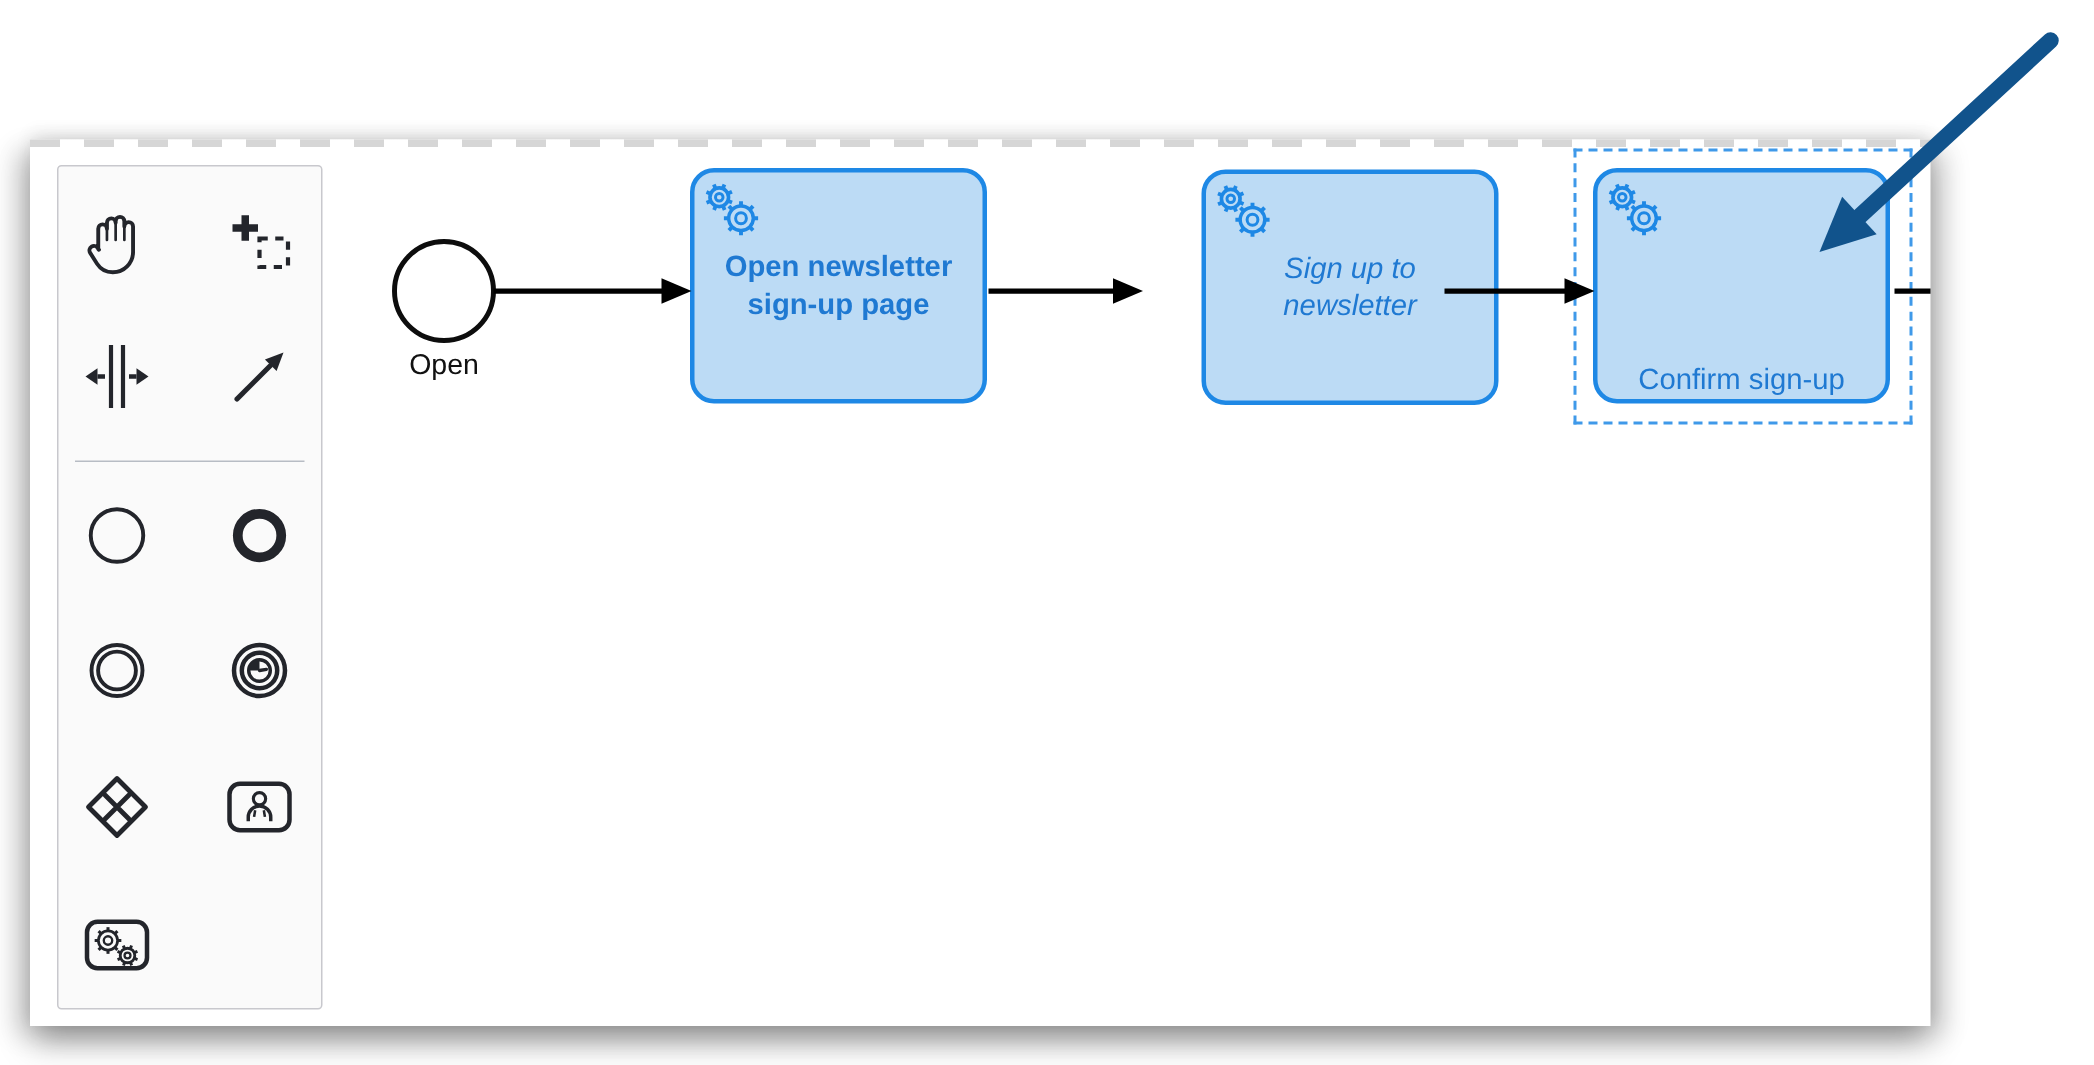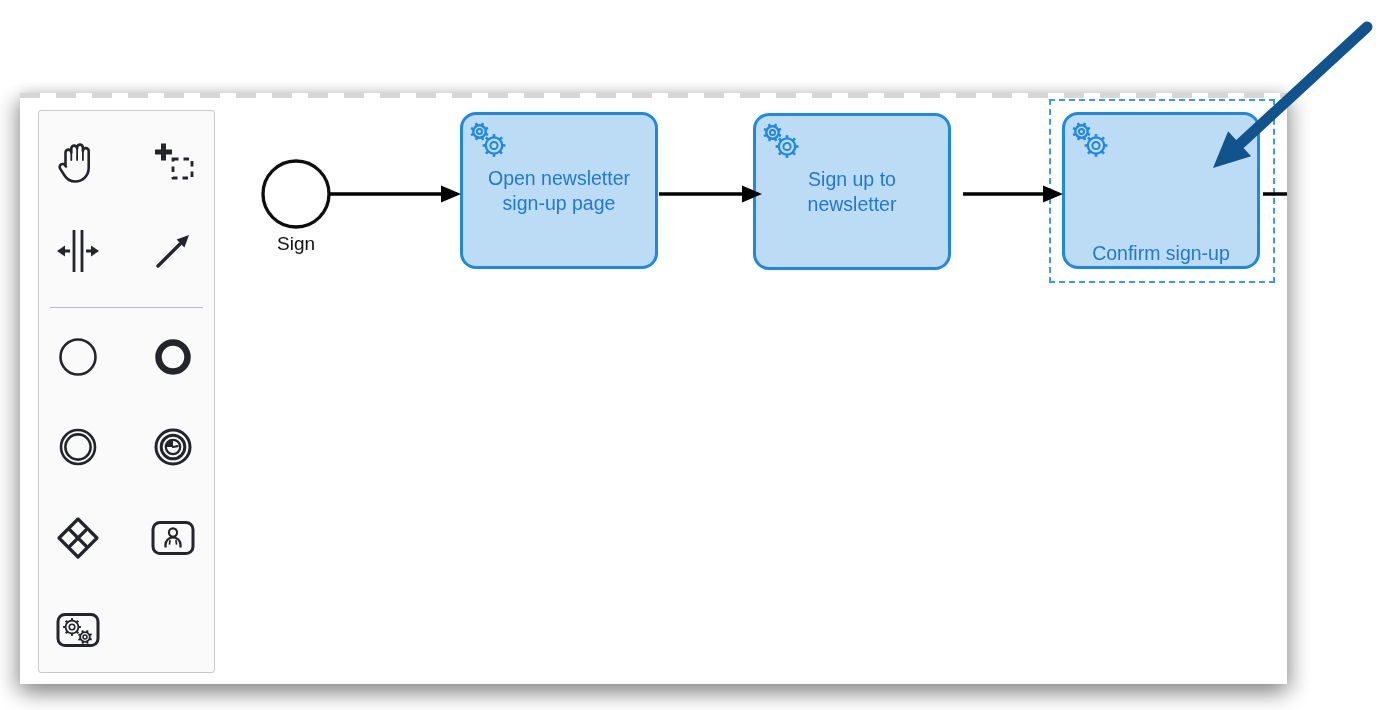--- a/index.html
+++ b/index.html
@@ -42,22 +42,22 @@
   
   .flows-svg{position:absolute;left:0;top:0;z-index:4;pointer-events:none;}
   .flows-svg g{pointer-events:auto;}
   .task{
     position:absolute;width:198px;height:157px;box-sizing:border-box;
     background:#bcdbf5;border:3.5px solid #1e88e5;border-radius:16px;
     display:flex;align-items:center;justify-content:center;text-align:center;
     color:#1f79d2;font-size:19.5px;line-height:1.28;font-weight:400;
     padding:0 13px;z-index:3;cursor:pointer;
   }
-  .task-1{left:460px;top:112px;}
-  .task-2{left:753px;top:113px;}
+  .task-1{left:460px;top:112px;font-weight:bold;}
+  .task-2{left:801px;top:113px;font-style:italic;}
   .task-3{left:1062px;top:112px;align-items:flex-end;}
   .task-gear{position:absolute;left:4px;top:3px;width:42px;height:42px;color:#1e88e5;}
   .selection-box{
     position:absolute;left:1049px;top:99px;width:226px;height:184px;
     border:2.5px dashed #3f99e9;box-sizing:border-box;z-index:2;
   }
   .start-label{
     position:absolute;left:246px;top:233px;width:100px;text-align:center;
     color:#111111;font-size:19px;z-index:3;
   }
@@ -198,21 +198,21 @@
   </g>
   <g>
     <path d="M 963,194 H 1044" stroke="#000000" stroke-width="3.5" fill="none"></path>
     <polygon points="1063,194 1043,185.5 1043,202.5" fill="#000000"></polygon>
   </g>
   <g>
     <path d="M 1263,194 H 1287" stroke="#000000" stroke-width="3.5" fill="none"></path>
   </g>
 </svg>
 
-<div class="start-label">Sign</div>
+<div class="start-label">Open</div>
 
 <div class="task task-1">
   <svg class="task-gear" viewBox="0 0 42 42">
     <use href="#gearB" transform="translate(12.5,13.5) scale(1.15)"></use>
     <use href="#gearA" transform="translate(27,27.5)"></use>
   </svg>
   <span>Open newsletter sign-up page</span>
 </div>
 <div class="task task-2">
   <svg class="task-gear" viewBox="0 0 42 42">

